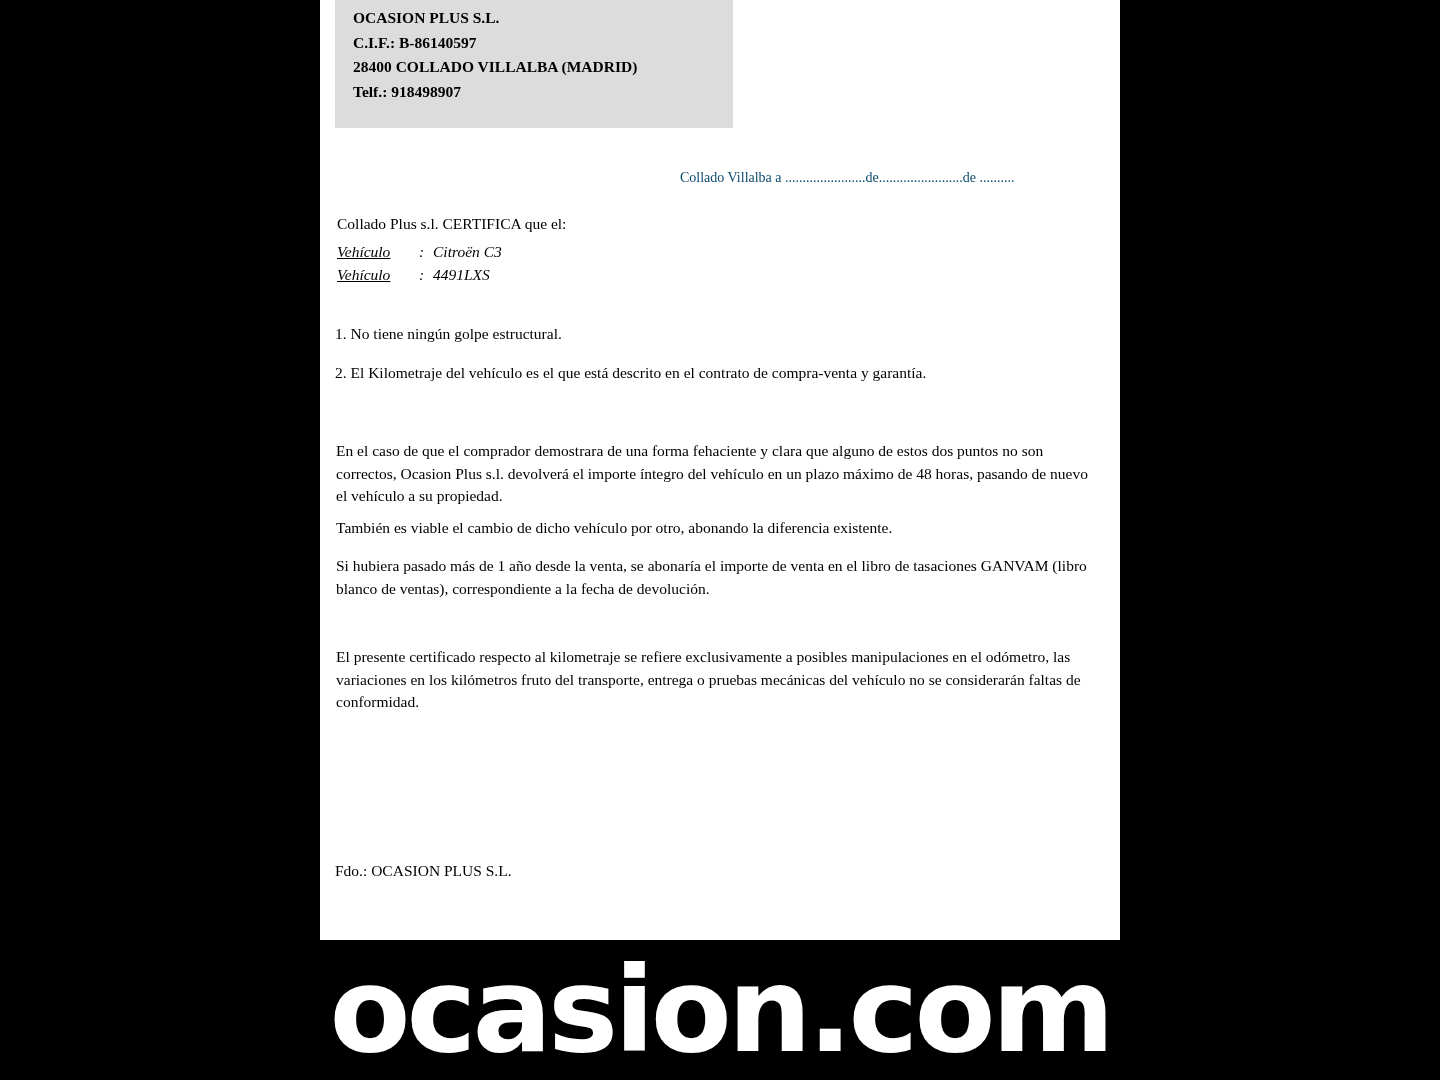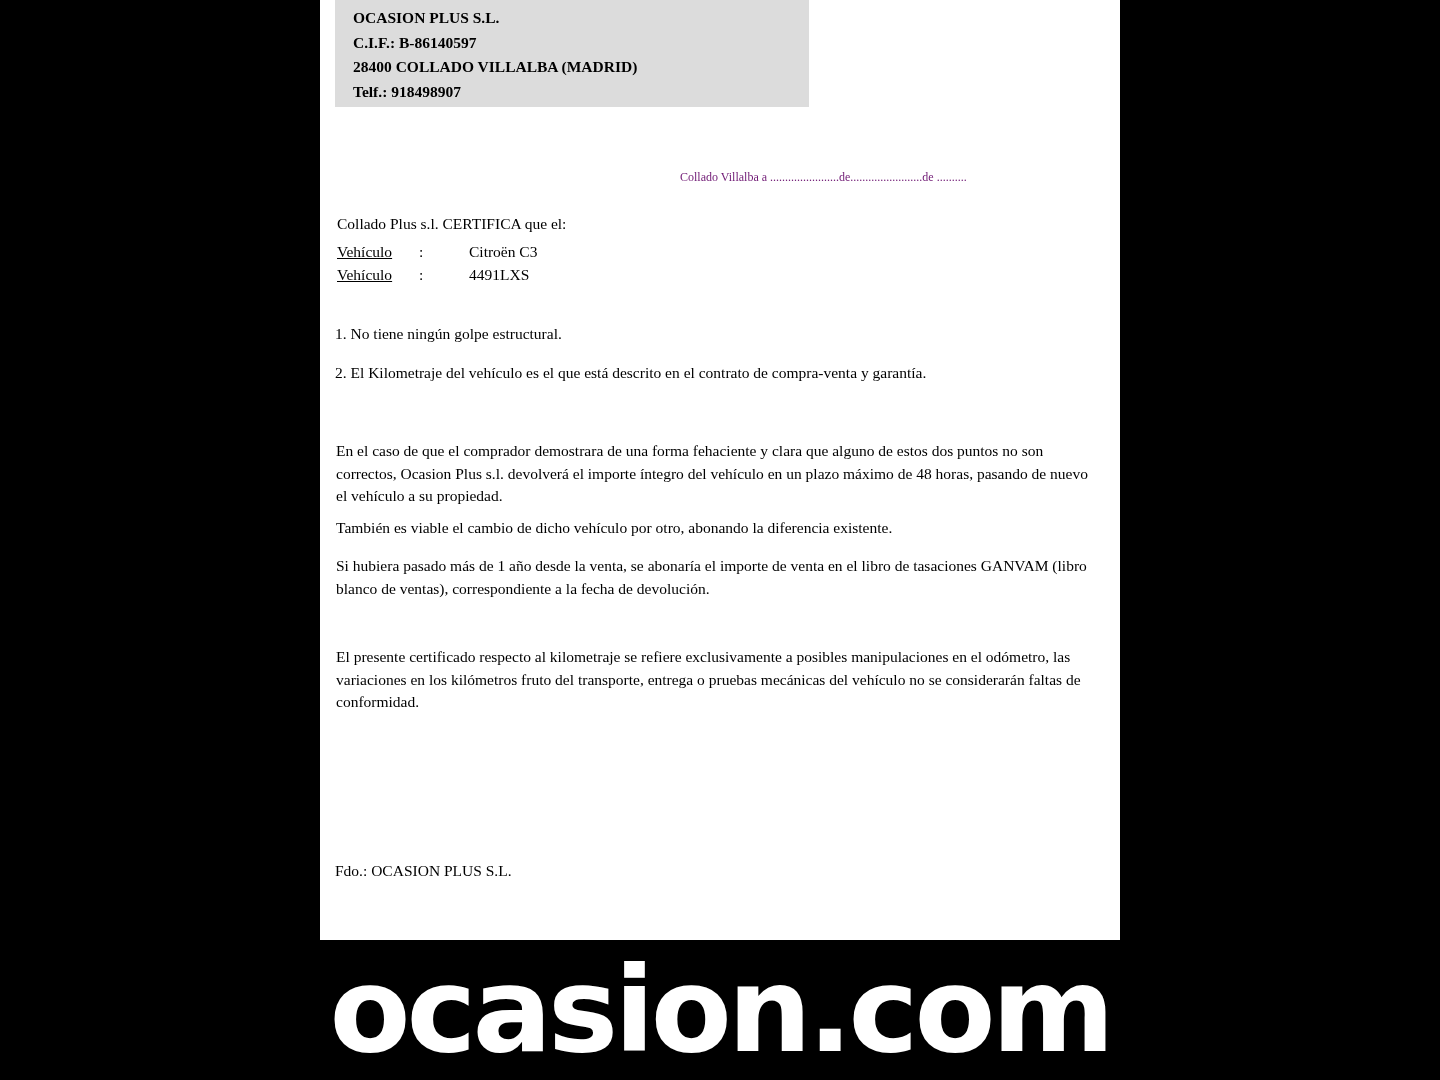--- a/index.html
+++ b/index.html
@@ -22,37 +22,37 @@
     top: 0;
     width: 800px;
     height: 940px;
     background: #ffffff;
   }
 
   .letterhead {
     position: absolute;
     left: 15px;
     top: 0px;
-    width: 474px;
+    width: 398px;
     background: #dcdcdc;
-    padding: 6px 0 3px 18px;
+    padding: 6px 0 24px 18px;
     box-sizing: border-box;
     font-weight: bold;
     font-size: 15.5px;
     line-height: 24.5px;
     color: #000;
   }
   .letterhead div { white-space: nowrap; }
 
   .date-line {
     position: absolute;
     left: 360px;
     top: 170px;
-    font-size: 12px;
-    color: #701a75;
+    font-size: 14px;
+    color: #0c4a6e;
     white-space: nowrap;
   }
 
   .certifica {
     position: absolute;
     left: 17px;
     top: 215px;
     font-size: 15.5px;
     color: #000;
   }
@@ -61,28 +61,29 @@
     position: absolute;
     left: 17px;
     top: 240px;
     font-size: 15.5px;
     color: #000;
   }
   .kv-row {
     display: flex;
     line-height: 23px;
     white-space: nowrap;
+    font-style: italic;
   }
   .kv-key {
     width: 82px;
     text-decoration: underline;
     display: inline-block;
   }
   .kv-sep { width: 14px; display: inline-block; }
-  .kv-val { display: inline-block; margin-left: 36px; }
+  .kv-val { display: inline-block; }
 
   .point {
     position: absolute;
     left: 15px;
     font-size: 15.5px;
     color: #000;
     white-space: nowrap;
   }
   #point-1 { top: 325px; }
   #point-2 { top: 364px; }

